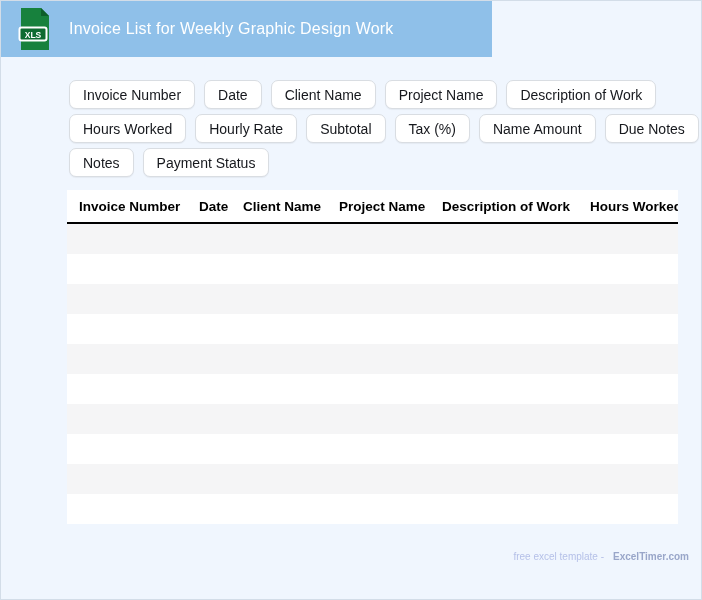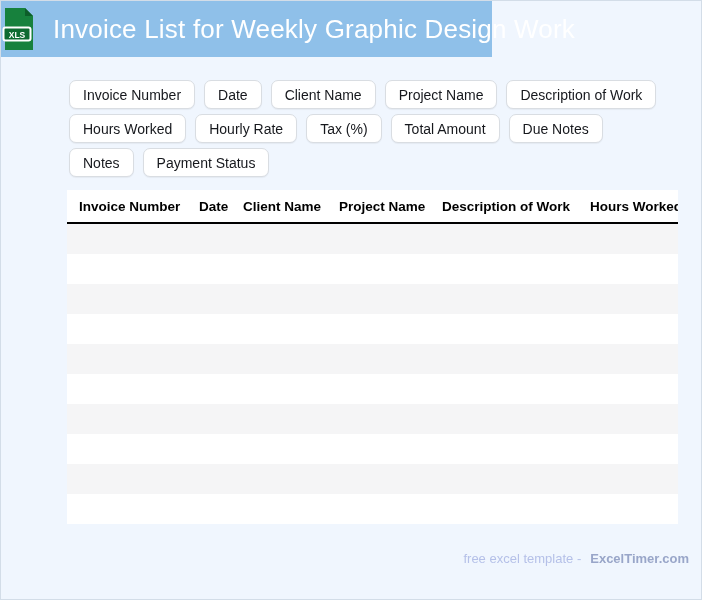--- a/index.html
+++ b/index.html
@@ -11,25 +11,25 @@
     border:1px solid #d3dde8;
     overflow:hidden;
     font-family:"Liberation Sans", sans-serif;
   }
   
   .banner{
     position:absolute;top:0;left:0;
     width:491px;height:56px;
     background:#8fc0e9;
     display:flex;align-items:center;
-    padding-left:1px;box-sizing:border-box;
+    padding-left:17px;box-sizing:border-box;
   }
   .xls-icon{width:34px;height:44px;margin-right:17px;flex:0 0 auto;}
   .banner-title{
-    color:#ffffff;font-size:26px;font-weight:400;
+    color:#ffffff;font-size:16px;font-weight:400;
     letter-spacing:.2px;white-space:nowrap;
   }
   
   .chips{
     position:absolute;left:68px;top:79px;
     display:flex;flex-direction:column;gap:5px;
   }
   .chip-row{display:flex;gap:9px;}
   .chip{
     background:#ffffff;
@@ -64,21 +64,21 @@
   .col.c2{width:96px;}
   .col.c3{width:103px;}
   .col.c4{width:148px;}
   .col.c5{width:140px;}
   .sheet-body .row{height:30px;}
   .sheet-body .row:nth-child(odd){background:#f5f5f6;}
   .sheet-body .row:nth-child(even){background:#ffffff;}
   
   .footer{
     position:absolute;top:550px;right:12px;
-    font-size:13px;white-space:nowrap;
+    font-size:10px;white-space:nowrap;
   }
   .footer .prefix{color:#b5c0e8;margin-right:9px;}
   .footer .brand{color:#99a6c9;font-weight:bold;text-decoration:none;}
 </style>
 </head>
 <body>
 
 <div class="canvas">
 
   <div class="banner">
@@ -95,22 +95,23 @@
     <div class="chip-row">
       <span class="chip">Invoice Number</span>
       <span class="chip">Date</span>
       <span class="chip">Client Name</span>
       <span class="chip">Project Name</span>
       <span class="chip">Description of Work</span>
     </div>
     <div class="chip-row">
       <span class="chip">Hours Worked</span>
       <span class="chip">Hourly Rate</span>
+      <span class="chip">Subtotal</span>
       <span class="chip">Tax (%)</span>
-      <span class="chip">Total Amount</span>
+      <span class="chip">Name Amount</span>
       <span class="chip">Due Notes</span>
     </div>
     <div class="chip-row">
       <span class="chip">Notes</span>
       <span class="chip">Payment Status</span>
     </div>
   </div>
 
   <div class="sheet">
     <div class="sheet-head">

